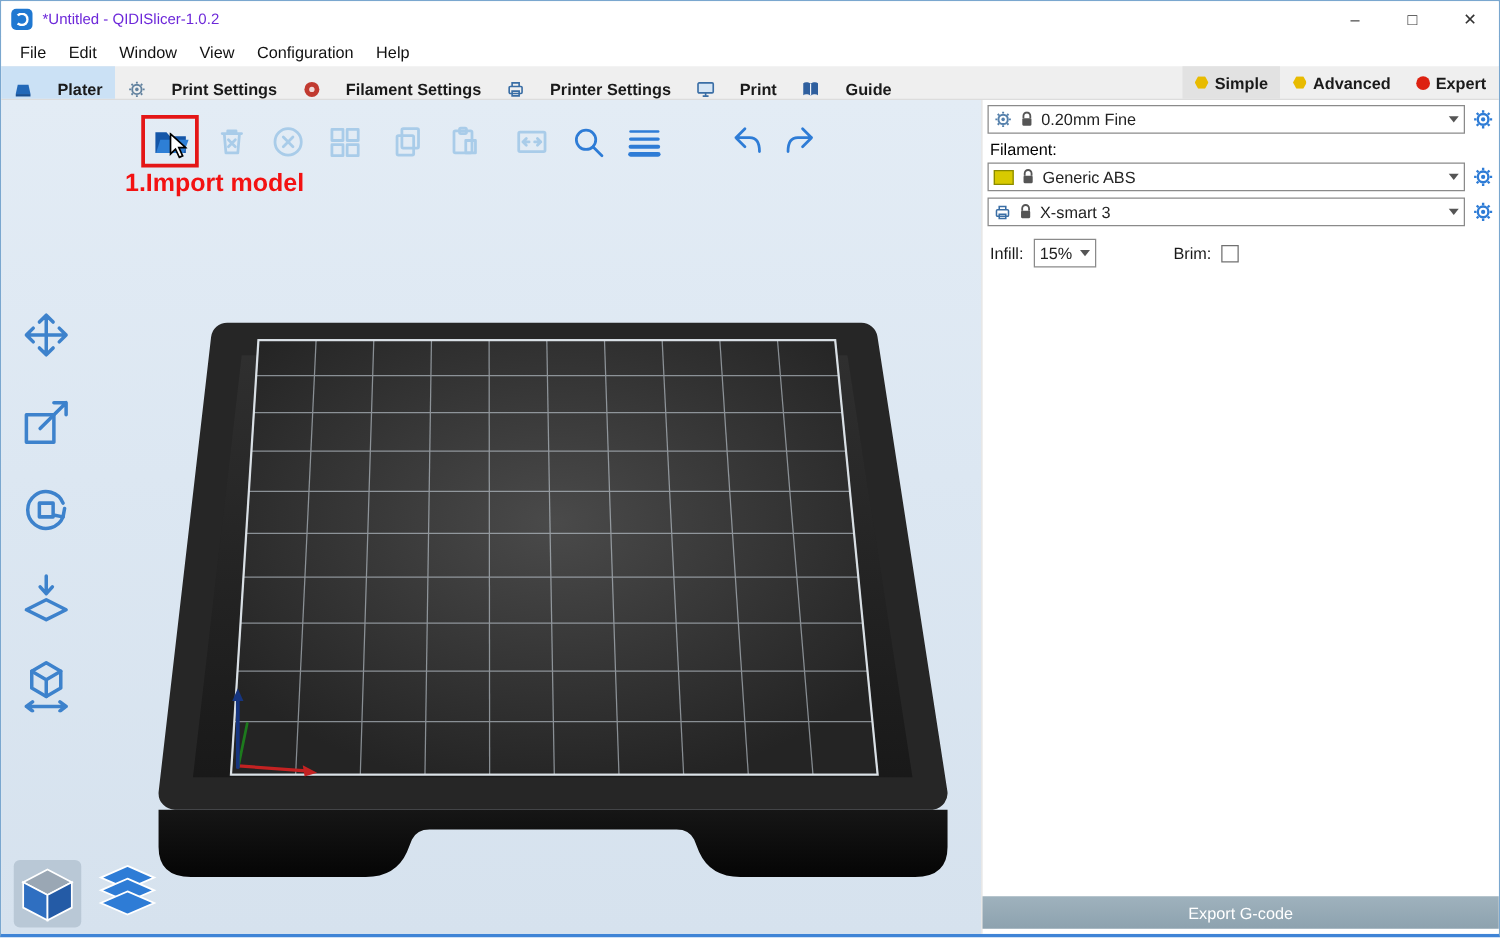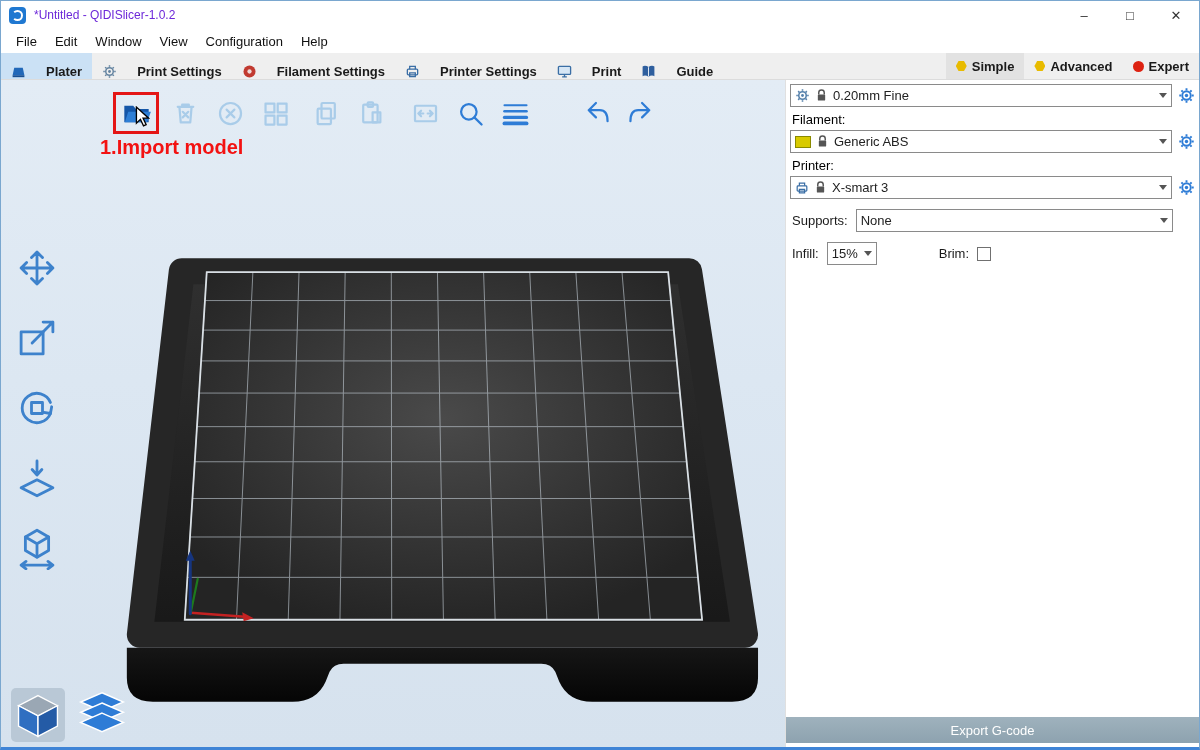--- a/index.html
+++ b/index.html
@@ -405,21 +405,20 @@
           <svg viewBox="0 0 16 16">
               <g stroke="#2e7cd6" stroke-width="1.8" fill="none">
                 <circle cx="8" cy="8" r="4"></circle>
                 <path d="M8,1.2 V3 M8,13 V14.8 M1.2,8 H3 M13,8 H14.8 M3.2,3.2 L4.5,4.5 M11.5,11.5 L12.8,12.8 M12.8,3.2 L11.5,4.5 M4.5,11.5 L3.2,12.8"></path>
               </g>
               <circle cx="8" cy="8" r="1.6" fill="#2e7cd6"></circle>
             </svg>
         </span>
       </div>
 
-      <div class="side-label">Printer:</div>
       <div class="preset-row">
         <div class="combo">
           <span class="ic">
             <svg width="14" height="14" viewBox="0 0 16 16" fill="none" stroke="#3a6ea5" stroke-width="1.4">
                 <rect x="2.5" y="5.5" width="11" height="6" rx="1"></rect>
                 <path d="M5,5.5 V2.5 h6 v3 M5,9.5 h6 v4 h-6 z"></path>
               </svg>
           </span>
           <span class="ic">
             <svg width="11" height="13" viewBox="0 0 12 14">
@@ -434,27 +433,20 @@
           <svg viewBox="0 0 16 16">
               <g stroke="#2e7cd6" stroke-width="1.8" fill="none">
                 <circle cx="8" cy="8" r="4"></circle>
                 <path d="M8,1.2 V3 M8,13 V14.8 M1.2,8 H3 M13,8 H14.8 M3.2,3.2 L4.5,4.5 M11.5,11.5 L12.8,12.8 M12.8,3.2 L11.5,4.5 M4.5,11.5 L3.2,12.8"></path>
               </g>
               <circle cx="8" cy="8" r="1.6" fill="#2e7cd6"></circle>
             </svg>
         </span>
       </div>
 
-      <div class="inline-row">
-        <span>Supports:</span>
-        <div class="combo grow">
-          <span class="combo-text">None</span>
-          <span class="chev"></span>
-        </div>
-      </div>
 
       <div class="inline-row">
         <span>Infill:</span>
         <div class="combo small">
           <span class="combo-text">15%</span>
           <span class="chev"></span>
         </div>
         <span class="brim-label">Brim:</span>
         <span class="checkbox"></span>
       </div>

